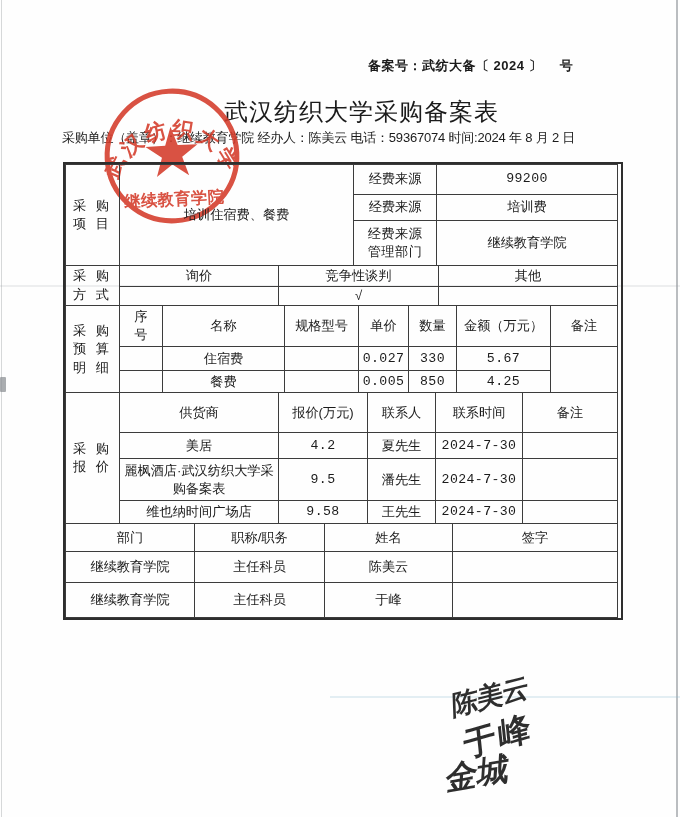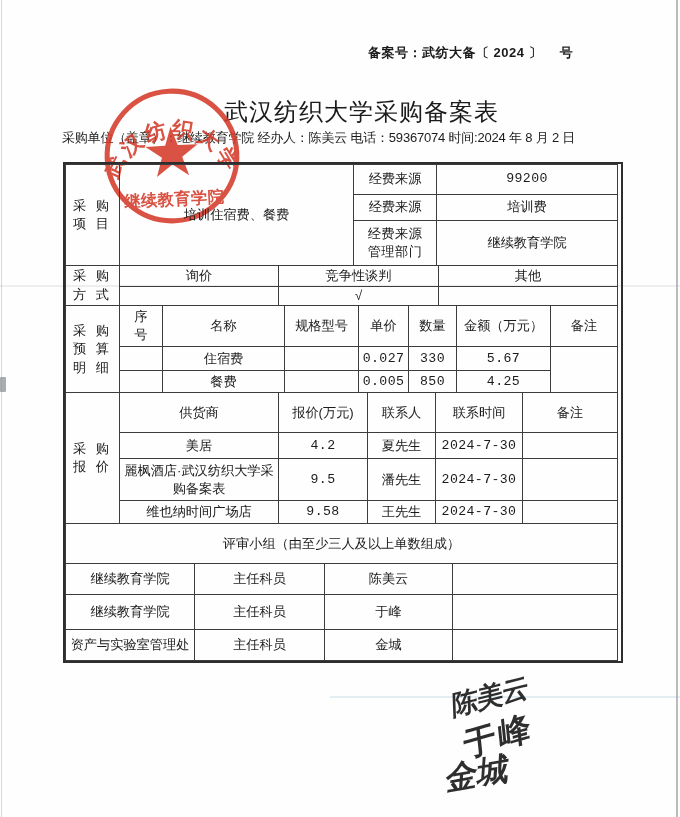--- a/index.html
+++ b/index.html
@@ -12,21 +12,21 @@
     background:#a9adb0; opacity:.8; }
   .edge-left { position:absolute; top:0; left:1px; width:1px; height:100%;
     background:rgba(140,145,150,.35); }
   .blotch-left { position:absolute; left:0; top:377px; width:6px; height:15px;
     background:#8d9296; opacity:.75; border-radius:1px; }
   .streak-a { position:absolute; left:0; top:285px; width:680px; height:2px;
     background:rgba(150,155,160,.16); }
   .streak-b { position:absolute; left:330px; top:696px; width:350px; height:2px;
     background:rgba(130,180,205,.22); }
   
-  .record-no { position:absolute; top:44px; left:368px; font-size:13px;
+  .record-no { position:absolute; top:57px; left:368px; font-size:13px;
     font-weight:bold; letter-spacing:.5px; white-space:nowrap; }
   .title { position:absolute; top:96px; left:224px; font-size:24px;
     letter-spacing:1px; font-weight:400; white-space:nowrap; }
   .info-line { position:absolute; top:129px; left:62px; width:560px;
     font-size:13px; letter-spacing:-.2px; white-space:nowrap; }
   
   .seal { position:absolute; left:96px; top:80px; width:152px; height:152px;
     opacity:.88; transform:rotate(-3deg); pointer-events:none; }
   .seal text, .seal textPath { font-family:"Liberation Sans", sans-serif; font-weight:bold; }
   
@@ -208,57 +208,47 @@
         <td>维也纳时间广场店</td>
         <td class="num">9.58</td>
         <td>王先生</td>
         <td class="num">2024-7-30</td>
         <td></td>
       </tr>
     </tbody>
       </table>
 
 
-    <table class="tbl">
-      <colgroup>
-          <col style="width:552px">
-        </colgroup>
-      <tbody>
-          <tr style="height:40px">
-        <td>评审小组（由至少三人及以上单数组成）</td>
-      </tr>
-    </tbody>
-      </table>
 
     <table class="tbl">
       <colgroup>
           <col style="width:129px">
           <col style="width:130px">
           <col style="width:128px">
           <col style="width:165px">
         </colgroup>
       <tbody>
+          <tr style="height:28px">
+        <td>部门</td>
+        <td>职称/职务</td>
+        <td>姓名</td>
+        <td>签字</td>
+      </tr>
       <tr style="height:31px">
         <td>继续教育学院</td>
         <td>主任科员</td>
         <td>陈美云</td>
         <td></td>
       </tr>
       <tr style="height:35px">
         <td>继续教育学院</td>
         <td>主任科员</td>
         <td>于峰</td>
         <td></td>
       </tr>
-      <tr style="height:31px">
-        <td>资产与实验室管理处</td>
-        <td>主任科员</td>
-        <td>金城</td>
-        <td></td>
-      </tr>
     </tbody>
       </table>
 
   </div>
 
   <div class="sig sig1">陈美云</div>
   <div class="sig sig2">于峰</div>
   <div class="sig sig3">金城</div>
 
 </div>

